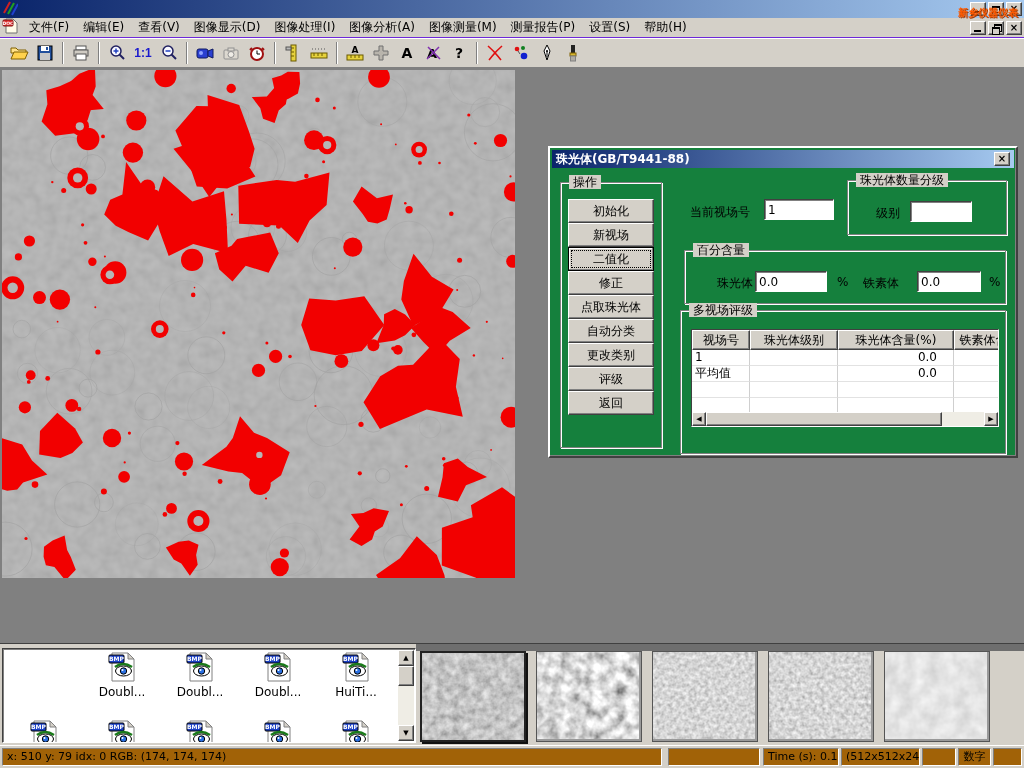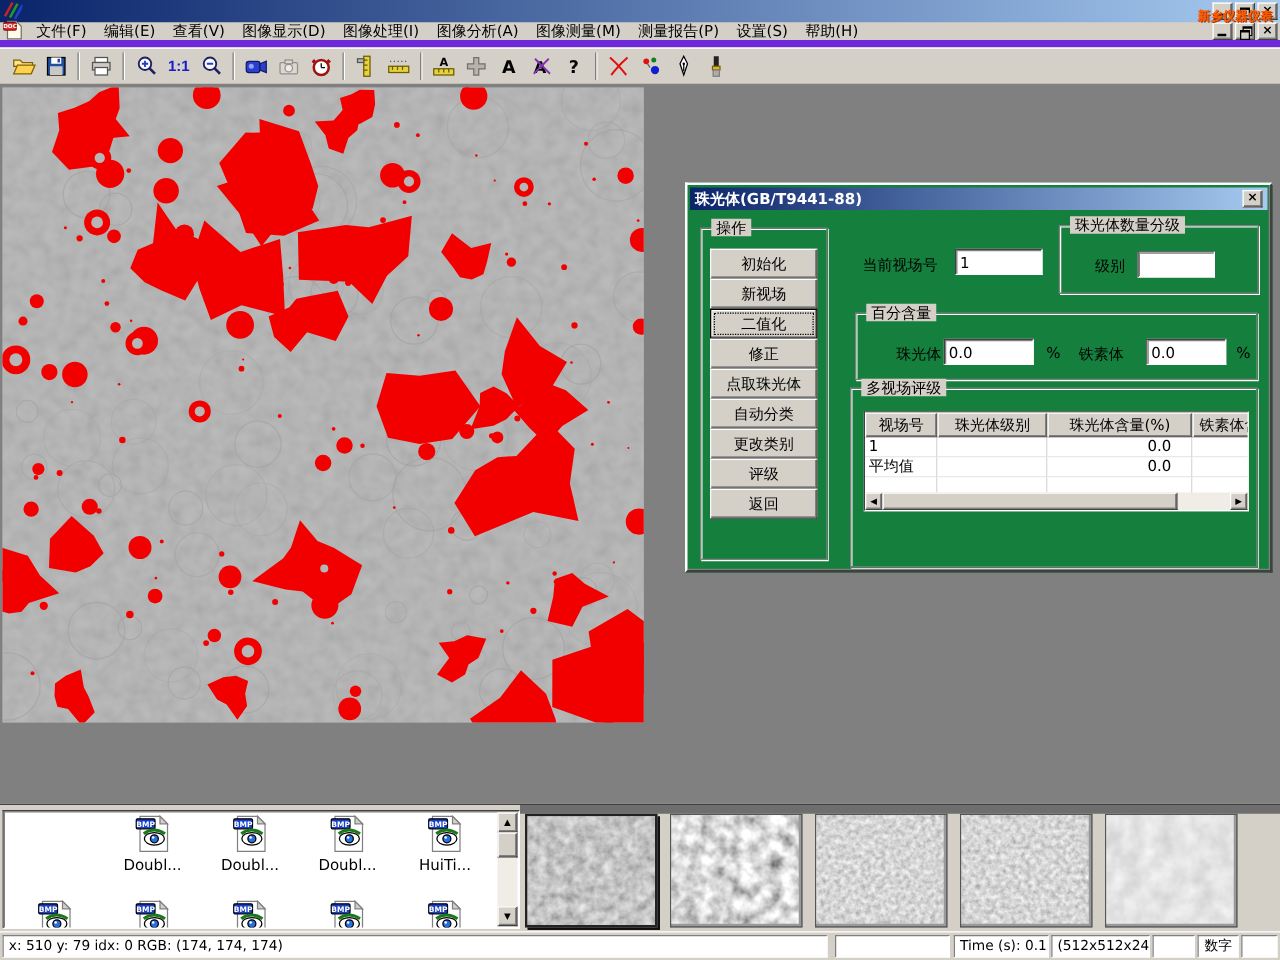--- a/index.html
+++ b/index.html
@@ -20,21 +20,21 @@
   .caption-btns { margin-left:auto; display:flex; }
   .glyph-min { position:absolute; left:3px; bottom:2px; width:7px; height:2px; background:#000; }
   .glyph-max { width:8px; height:7px; border:1px solid #000; border-top-width:2px; }
   .glyph-restore { position:relative; width:9px; height:8px; }
   .glyph-restore:before { content:""; position:absolute; left:2px; top:0; width:6px; height:5px; border:1px solid #000; border-top-width:2px; background:#d4d0c8; }
   .glyph-restore:after { content:""; position:absolute; left:0; top:3px; width:6px; height:5px; border:1px solid #000; border-top-width:2px; background:#d4d0c8; }
 
   .watermark { position:absolute; top:6px; right:6px; color:#ff5a00; font-size:10px; font-weight:bold; text-shadow:1px 1px 0 #a63c00; z-index:99; pointer-events:none; }
 
   
-  .menubar { position:absolute; left:0; top:18px; width:1024px; height:20px; background:#d4d0c8; border-bottom:6px solid #6d28d9; display:flex; align-items:center; padding:0 2px; }
+  .menubar { position:absolute; left:0; top:18px; width:1024px; height:20px; background:#d4d0c8; border-bottom:1px solid #6d28d9; display:flex; align-items:center; padding:0 2px; }
   .menu-item { padding:2px 7px; white-space:nowrap; cursor:default; }
   .mdi-btns { margin-left:auto; display:flex; }
 
   
   .toolbar { position:absolute; left:0; top:38px; width:1024px; height:30px; background:#d4d0c8; border-top:1px solid #fff; border-bottom:1px solid #808080; display:flex; align-items:center; padding-left:6px; }
   .tb { width:26px; height:25px; background:transparent; border:none; display:flex; align-items:center; justify-content:center; }
   .tb svg { display:block; }
   .tb-text { color:#1a1acd; font-weight:bold; font-size:12px; }
   .sep { width:0; height:22px; border-left:1px solid #808080; border-right:1px solid #fff; margin:0 4px; }
 
@@ -50,21 +50,21 @@
   .dlg-client { position:absolute; left:2px; top:20px; right:2px; bottom:2px; }
 
   .btn { display:block; width:86px; height:24px; font-size:12px; font-family:"DejaVu Sans", sans-serif; line-height:20px; text-align:center; white-space:nowrap; overflow:hidden; }
   .btn.focused { border-color:#000; outline:1px dotted #000; outline-offset:-4px; box-shadow:inset -1px -1px 0 #808080, inset 1px 1px 0 #fff; }
 
   .field { height:21px; font-size:12px; font-family:"DejaVu Sans", sans-serif; padding:1px 3px; }
 
   .lbl { position:absolute; white-space:nowrap; }
 
   
-  .tblwrap { position:absolute; left:10px; top:18px; width:308px; height:80px; border:1px solid; border-color:#404040 #fff #fff #404040; background:#fff; overflow:hidden; }
+  .tblwrap { position:absolute; left:10px; top:18px; width:308px; height:98px; border:1px solid; border-color:#404040 #fff #fff #404040; background:#fff; overflow:hidden; }
   .trow { display:flex; }
   .th { background:#d4d0c8; border:1px solid; border-color:#fff #404040 #404040 #fff; box-shadow:inset -1px -1px 0 #808080; height:20px; line-height:18px; text-align:center; flex:none; white-space:nowrap; overflow:hidden; }
   .td { height:16px; line-height:15px; border-right:1px solid #cfcfcf; border-bottom:1px solid #e2e2e2; flex:none; white-space:nowrap; overflow:hidden; padding:0 3px; background:#fff; }
   .td.num { text-align:right; padding-right:16px; }
   .hscroll { position:absolute; left:0; bottom:0; width:100%; height:14px; background:#efede5; display:flex; }
   .sb-btn { width:14px; height:14px; flex:none; display:flex; align-items:center; justify-content:center; font-size:7px; line-height:7px; }
   .sb-thumb { width:236px; height:14px; flex:none; }
   .vscroll { position:absolute; right:1px; top:1px; width:16px; bottom:1px; background:#efede5; }
   .vscroll .sb-btn { width:16px; height:16px; }
   .vscroll .down { position:absolute; bottom:0; }
@@ -77,21 +77,21 @@
   .fitem { position:absolute; width:74px; text-align:center; }
   .fitem .fname { display:inline-block; max-width:74px; overflow:hidden; white-space:nowrap; font-size:12px; padding:0 2px; }
   .fitem .fname.sel { background:#c6c2ba; }
   .thumbs { position:absolute; left:420px; top:7px; display:flex; gap:10px; }
   .thumb { width:106px; height:91px; border:1px solid #555; background:#999; }
   .thumb.first { border:2px solid #222; box-shadow:2px 2px 0 #111; }
   .thumb svg { display:block; }
 
   
   .statusbar { position:absolute; left:0; top:745px; width:1024px; height:23px; background:#d4d0c8; border-top:1px solid #fff; font-size:11px; }
-  .spanel { position:absolute; top:2px; height:18px; border:1px solid; border-color:#808080 #fff #fff #808080; padding:1px 4px; line-height:14px; white-space:nowrap; overflow:hidden; background:#ffffff; }
+  .spanel { position:absolute; top:2px; height:18px; border:1px solid; border-color:#808080 #fff #fff #808080; padding:1px 4px; line-height:14px; white-space:nowrap; overflow:hidden; background:#a16207; }
 </style>
 </head>
 <body>
 
 <div class="screen">
 
   <div class="titlebar">
     <span>
       <svg width="16" height="16" viewBox="0 0 16 16">
         <path d="M2 13 L8 2" stroke="#d02020" stroke-width="2" fill="none"></path>

